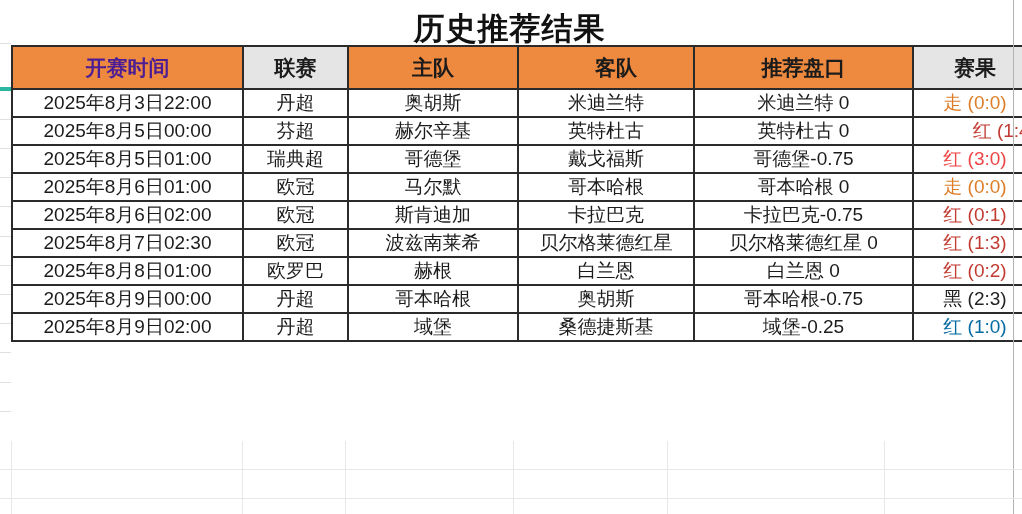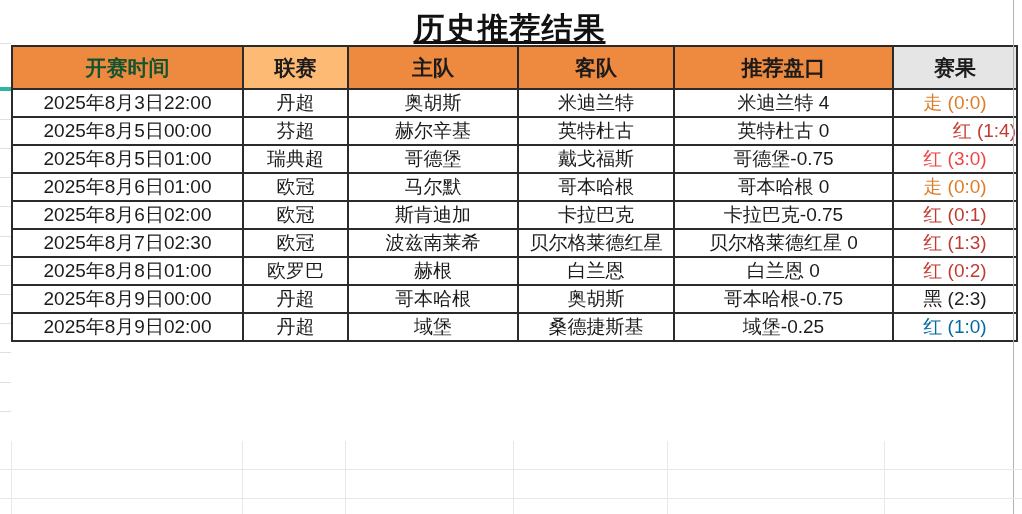--- a/index.html
+++ b/index.html
@@ -3,21 +3,21 @@
 <meta charset="utf-8">
 <style>
   html,body{margin:0;padding:0;background:#ffffff;}
   .stage{
     position:relative;width:1022px;height:514px;background:#ffffff;
     font-family:"Liberation Sans","DejaVu Sans",sans-serif;overflow:hidden;
   }
   .sheet-title{
     position:absolute;left:11px;top:0;width:997px;height:57px;
     display:flex;align-items:center;justify-content:center;
-    font-size:31px;font-weight:bold;color:#111111;letter-spacing:1px;text-decoration:underline;
+    font-size:31px;font-weight:bold;color:#111111;letter-spacing:1px;
   }
   table.results{
     position:absolute;left:11px;top:45px;width:997px;
     border-collapse:collapse;table-layout:fixed;
   }
   table.results th, table.results td{
     border:2px solid #2b2b2b;text-align:center;vertical-align:middle;
     padding:0;overflow:hidden;white-space:nowrap;
   }
   table.results th{height:41px;font-size:21px;font-weight:bold;color:#1b1b1b;}
@@ -30,35 +30,35 @@
 </head>
 <body>
 
 <div class="stage">
 
   <div class="sheet-title">历史推荐结果</div>
 
   <table class="results">
     <thead>
       <tr>
-          <th class="c1" style="background: rgb(237, 138, 63); color: #14532d;">开赛时间</th>
-          <th class="c2" style="background: #fdba74; color: rgb(27, 27, 27);">联赛</th>
+          <th class="c1" style="background: rgb(237, 138, 63); color: #4c1d95;">开赛时间</th>
+          <th class="c2" style="background: #e5e5e5; color: rgb(27, 27, 27);">联赛</th>
           <th class="c3" style="background: rgb(237, 138, 63); color: rgb(27, 27, 27);">主队</th>
-          <th class="c4" style="background: rgb(237, 138, 63); color: rgb(27, 27, 27);">客队</th>
+          <th class="c4" style="background: rgb(237, 138, 63); color: rgb(27, 27, 27); padding-left: 20px;">客队</th>
           <th class="c5" style="background: rgb(237, 138, 63); color: rgb(27, 27, 27);">推荐盘口</th>
           <th class="c6" style="background: #e5e5e5; color: rgb(27, 27, 27); margin-top: 32px;">赛果</th>
         </tr>
     </thead>
     <tbody>
         <tr>
           <td>2025年8月3日22:00</td>
           <td>丹超</td>
           <td>奥胡斯</td>
           <td>米迪兰特</td>
-          <td>米迪兰特 4</td>
+          <td>米迪兰特 0</td>
           <td style="color: rgb(222, 125, 39);">走 (0:0)</td>
         </tr>
         <tr>
           <td>2025年8月5日00:00</td>
           <td>芬超</td>
           <td>赫尔辛基</td>
           <td>英特杜古</td>
           <td>英特杜古 0</td>
           <td style="color: rgb(194, 59, 50); text-align: right;">红 (1:4)</td>
         </tr>

